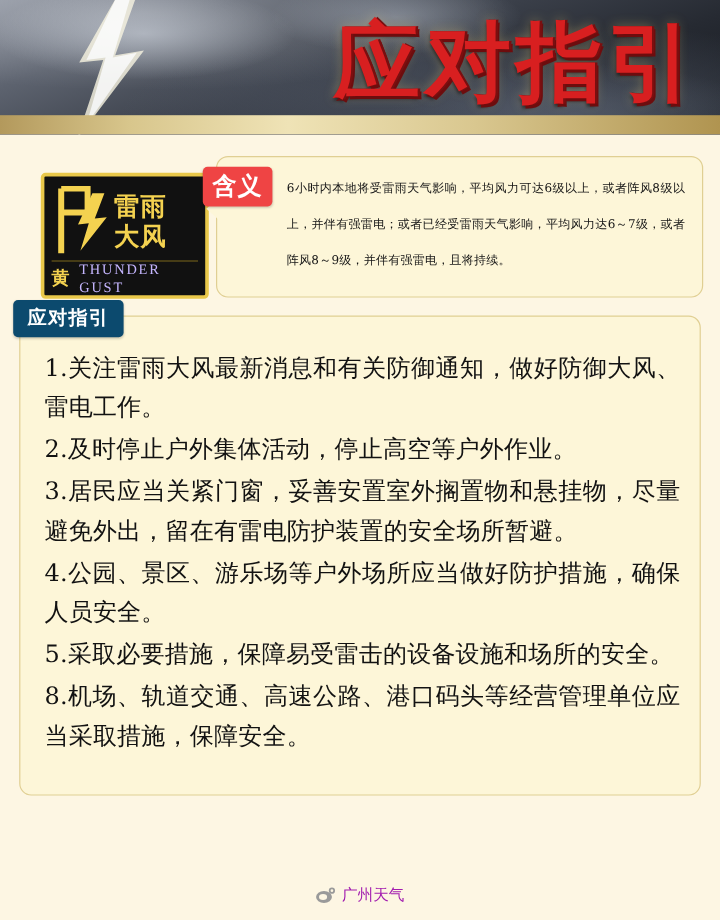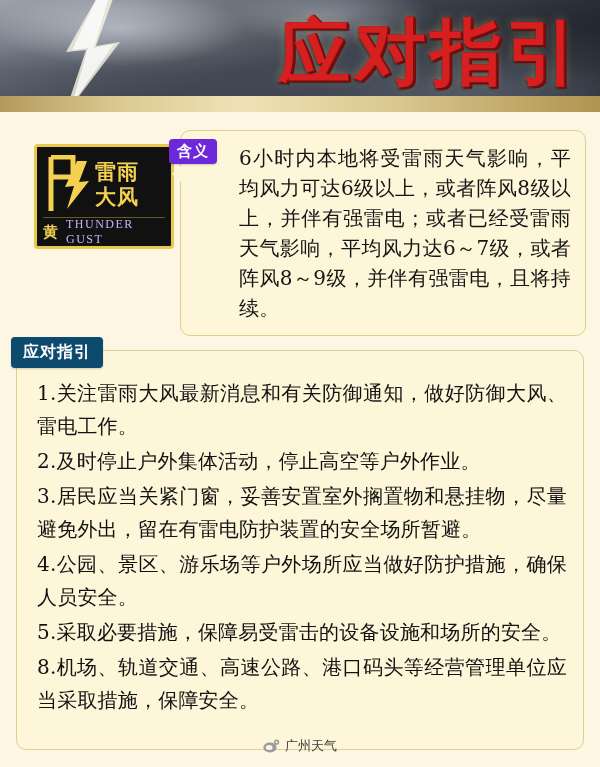--- a/index.html
+++ b/index.html
@@ -171,32 +171,32 @@
     top: 34px;
     width: 0; height: 0;
     border-top: 9px solid transparent;
     border-bottom: 9px solid transparent;
     border-right: 10px solid #fdf6d8;
   }
   .meaning-tag {
     position: absolute;
     left: -12px;
     top: 8px;
-    background: #6d28d9;
+    background: #ef4444;
     color: #ffffff;
-    font-size: 15px;
+    font-size: 20px;
     font-weight: bold;
     border-radius: 4px;
     padding: 3px 8px;
     letter-spacing: 1px;
     box-shadow: 0 1px 2px rgba(0,0,0,0.18);
   }
   .meaning-text {
     font-family: "DejaVu Serif", "Liberation Serif", serif;
-    font-size: 20px;
+    font-size: 10px;
     line-height: 30px;
     color: #151515;
     text-align: justify;
     letter-spacing: 0.2px;
   }
 
   
   .guide {
     position: relative;
     background: #fdf6d8;
@@ -237,21 +237,21 @@
 
   
   .footer {
     position: absolute;
     left: 0; bottom: 12px;
     width: 100%;
     display: flex;
     align-items: center;
     justify-content: center;
     gap: 5px;
-    color: #404040;
+    color: #a21caf;
     font-size: 13px;
   }
   .weibo-logo {
     width: 17px; height: 14px;
     display: inline-block;
   }
   .weibo-logo svg { display:block; }
 </style>
 </head>
 <body>

